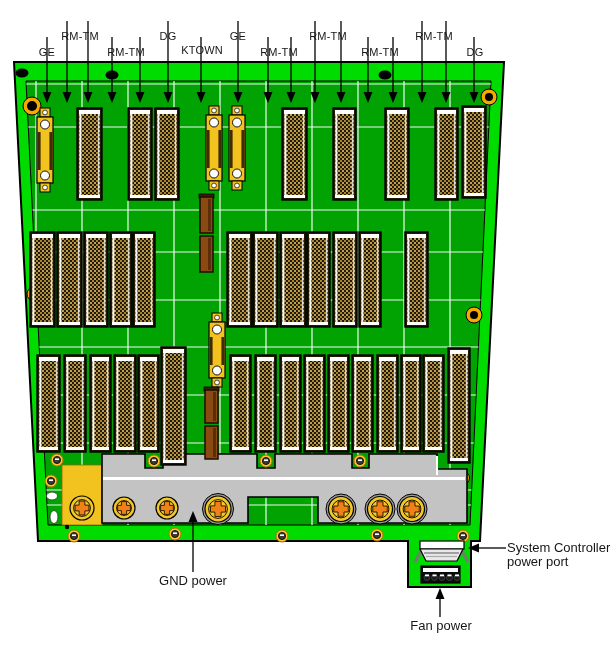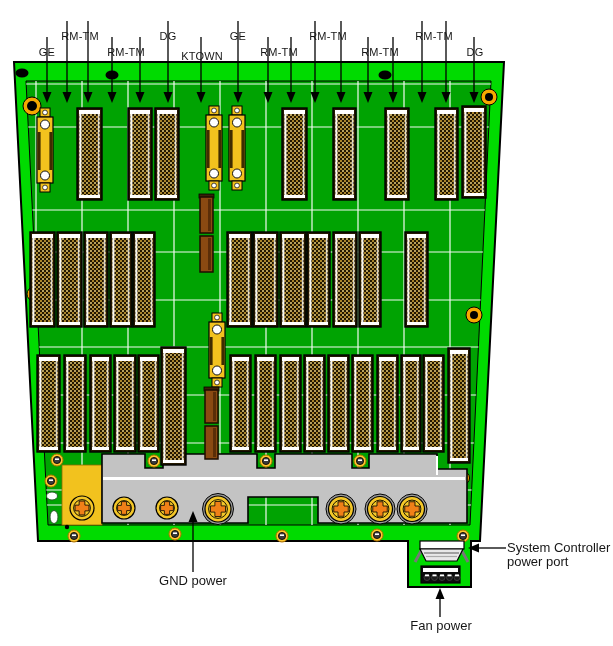--- a/index.html
+++ b/index.html
@@ -592,21 +592,21 @@
     <div class="callout center" id="gnd-label" style="left: 193px; top: 574px;">GND power</div>
     <div class="callout" id="serial-label" style="left: 507px; top: 541px;">
       <span style="display:block">System Controller</span>
       <span style="display:block">power port</span>
     </div>
     <div class="callout center" id="fan-label" style="left: 441px; top: 619px; text-align: right;">Fan power</div>
   <div class="lbl" style="left: 47px; top: 22px;">GE</div>
       <div class="lbl" style="left: 80px; top: 6px;">RM-TM</div>
       <div class="lbl" style="left: 126px; top: 22px;">RM-TM</div>
       <div class="lbl" style="left: 168px; top: 6px;">DG</div>
-      <div class="lbl" style="left: 202px; top: 26px;">KTOWN</div>
+      <div class="lbl" style="left: 202px; top: 20px;">KTOWN</div>
       <div class="lbl" style="left: 238px; top: 6px;">GE</div>
       <div class="lbl" style="left: 279px; top: 22px;">RM-TM</div>
       <div class="lbl" style="left: 328px; top: 6px;">RM-TM</div>
       <div class="lbl" style="left: 380px; top: 22px;">RM-TM</div>
       <div class="lbl" style="left: 434px; top: 6px;">RM-TM</div>
       <div class="lbl" style="left: 475px; top: 22px;">DG</div>
     </div>
 </div>
 
 </body></html>

